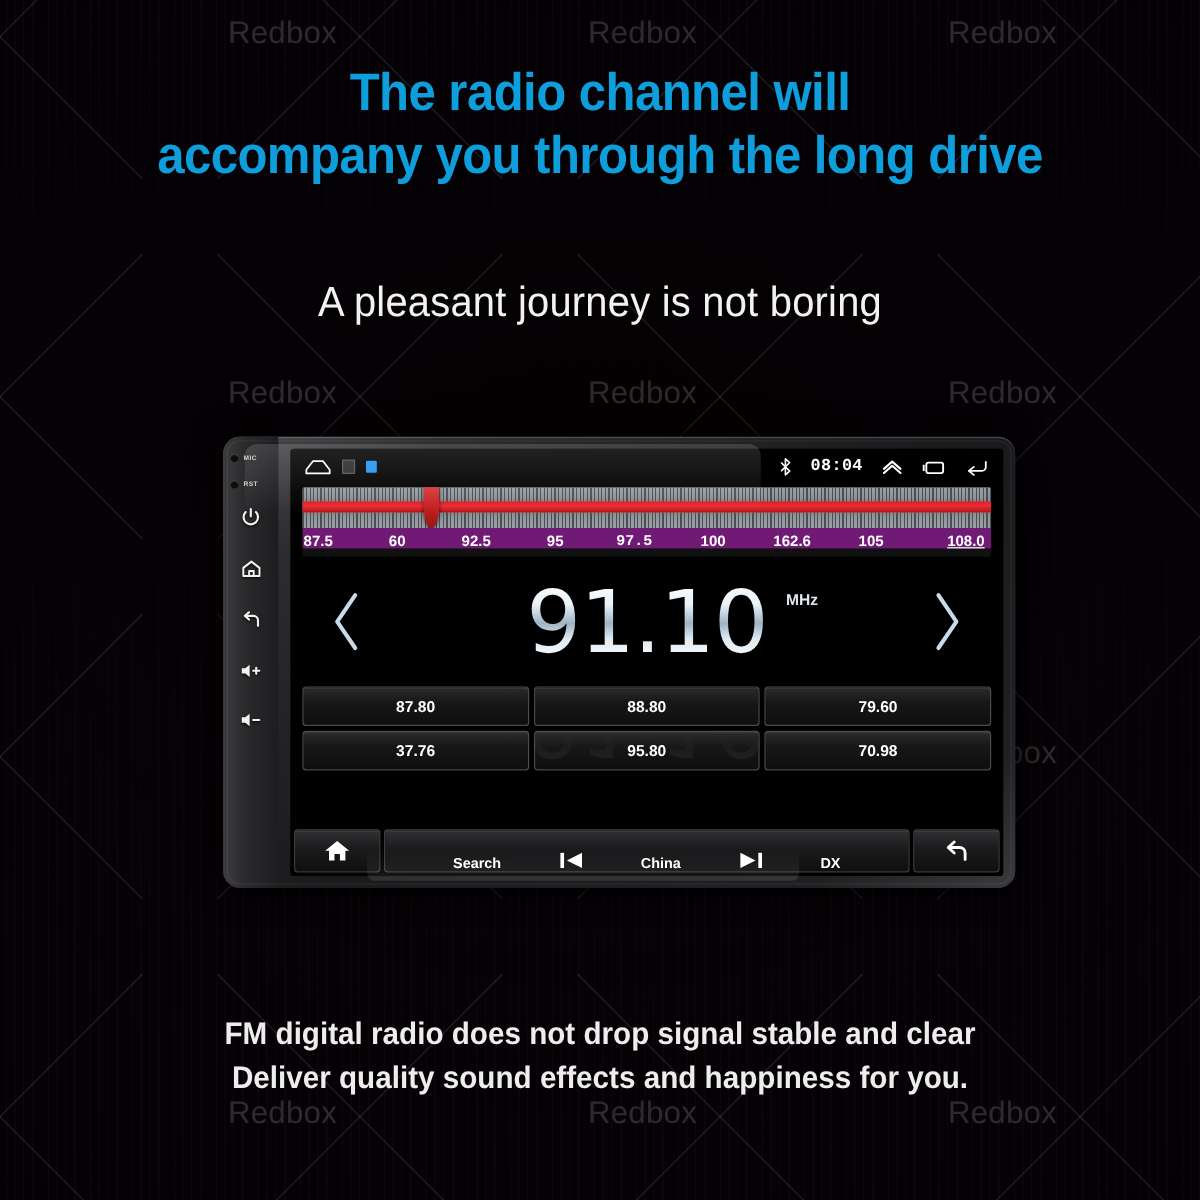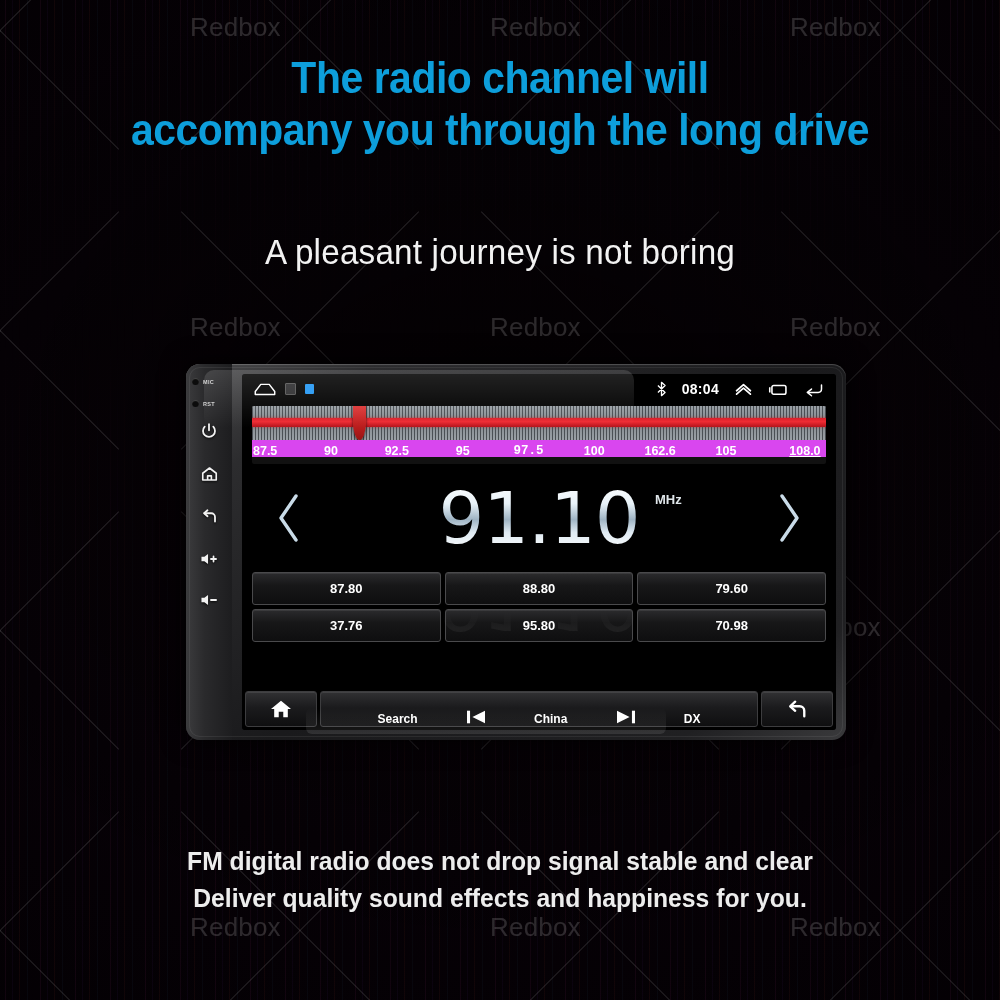--- a/index.html
+++ b/index.html
@@ -71,41 +71,41 @@
   .bkey svg{display:block;filter:drop-shadow(0 1px 1px rgba(0,0,0,.8));}
 
   .screen{position:absolute;left:56px;top:10px;right:10px;bottom:10px;
       background:#000;border-radius:3px;overflow:hidden;
       box-shadow:inset 0 0 12px rgba(0,0,0,.9);}
 
   
   .statusbar{height:30px;display:flex;align-items:center;padding:0 12px;box-sizing:border-box;}
   .sb-left{display:flex;align-items:center;gap:9px;}
   .sb-right{margin-left:auto;display:flex;align-items:center;gap:15px;}
-  .sb-time{color:#fff;font-size:14px;font-weight:600;letter-spacing:.3px;}
+  .sb-time{color:#fff;font-size:14px;font-weight:600;letter-spacing:.3px;font-family:Liberation Mono, monospace;}
   .sb-sq{width:9px;height:10px;border-radius:1px;}
   .sq-dark{background:#2c2c2e;border:1px solid #555;}
   .sq-blue{background:#2196f3;}
 
   
   .scale{position:relative;margin:2px 10px 0 10px;height:58px;background:#111;border-radius:2px;overflow:hidden;}
   .scale-strip{position:relative;height:34px;
       background:linear-gradient(180deg,#9aa0a6 0%,#8b9196 30%,#7f8589 46%,#8b9196 62%,#9aa0a6 100%);}
   .ticks-top,.ticks-bot{position:absolute;left:0;right:0;height:13px;
       background:repeating-linear-gradient(90deg,#4a4f54 0px,#4a4f54 1px,rgba(0,0,0,0) 1px,rgba(0,0,0,0) 3px);}
   .ticks-top{top:0;}
   .ticks-bot{bottom:0;}
   .redband{position:absolute;left:0;right:0;top:12px;height:9px;
       background:linear-gradient(180deg,#d8202a 0%,#ef2b33 40%,#b4141c 100%);
       box-shadow:0 0 3px rgba(255,0,0,.6);}
   .pointer{position:absolute;top:-2px;left:calc((91.10 - 87.0) / (108.8 - 87.0) * 100%);
       width:13px;height:36px;margin-left:-6.5px;
       background:linear-gradient(180deg,#e03a3a 0%,#c02020 55%,#9a1414 100%);
       border-radius:2px 2px 50% 50%;box-shadow:0 1px 3px rgba(0,0,0,.8);}
-  .scale-labels{position:relative;height:17px;background:#d946ef;}
+  .scale-labels{position:relative;height:17px;background:#701a75;}
   .scale-labels span{position:absolute;top:4px;transform:translateX(-50%);
       color:#fff;font-size:12.5px;font-weight:600;}
 
   
   .freqwrap{position:relative;height:108px;display:flex;align-items:center;justify-content:center;}
   .chev{position:absolute;top:50%;transform:translateY(-50%);}
   .chev.l{left:30px;}
   .chev.r{right:30px;}
   .freq{position:relative;display:inline-block;
       font-size:72px;font-weight:400;letter-spacing:-1px;line-height:1;
@@ -269,21 +269,21 @@
 
       <div class="scale">
         <div class="scale-strip">
           <div class="ticks-top"></div>
           <div class="redband"></div>
           <div class="ticks-bot"></div>
           <div class="pointer" id="tunePointer" style="left: 18.8073%;"></div>
         </div>
         <div class="scale-labels" id="scaleLabels">
             <span style="left: 2.29358%;">87.5</span>
-            <span style="left: 13.7615%;">90</span>
+            <span style="left: 13.7615%;">60</span>
             <span style="left: 25.2294%;">92.5</span>
             <span style="left: 36.6972%;">95</span>
             <span style="left: 48.1651%; font-family: Liberation Mono, monospace;">97.5</span>
             <span style="left: 59.633%;">100</span>
             <span style="left: 71.1009%;">162.6</span>
             <span style="left: 82.5688%;">105</span>
             <span style="left: 96.3303%; text-decoration: underline;">108.0</span>
           </div>
       </div>
 

